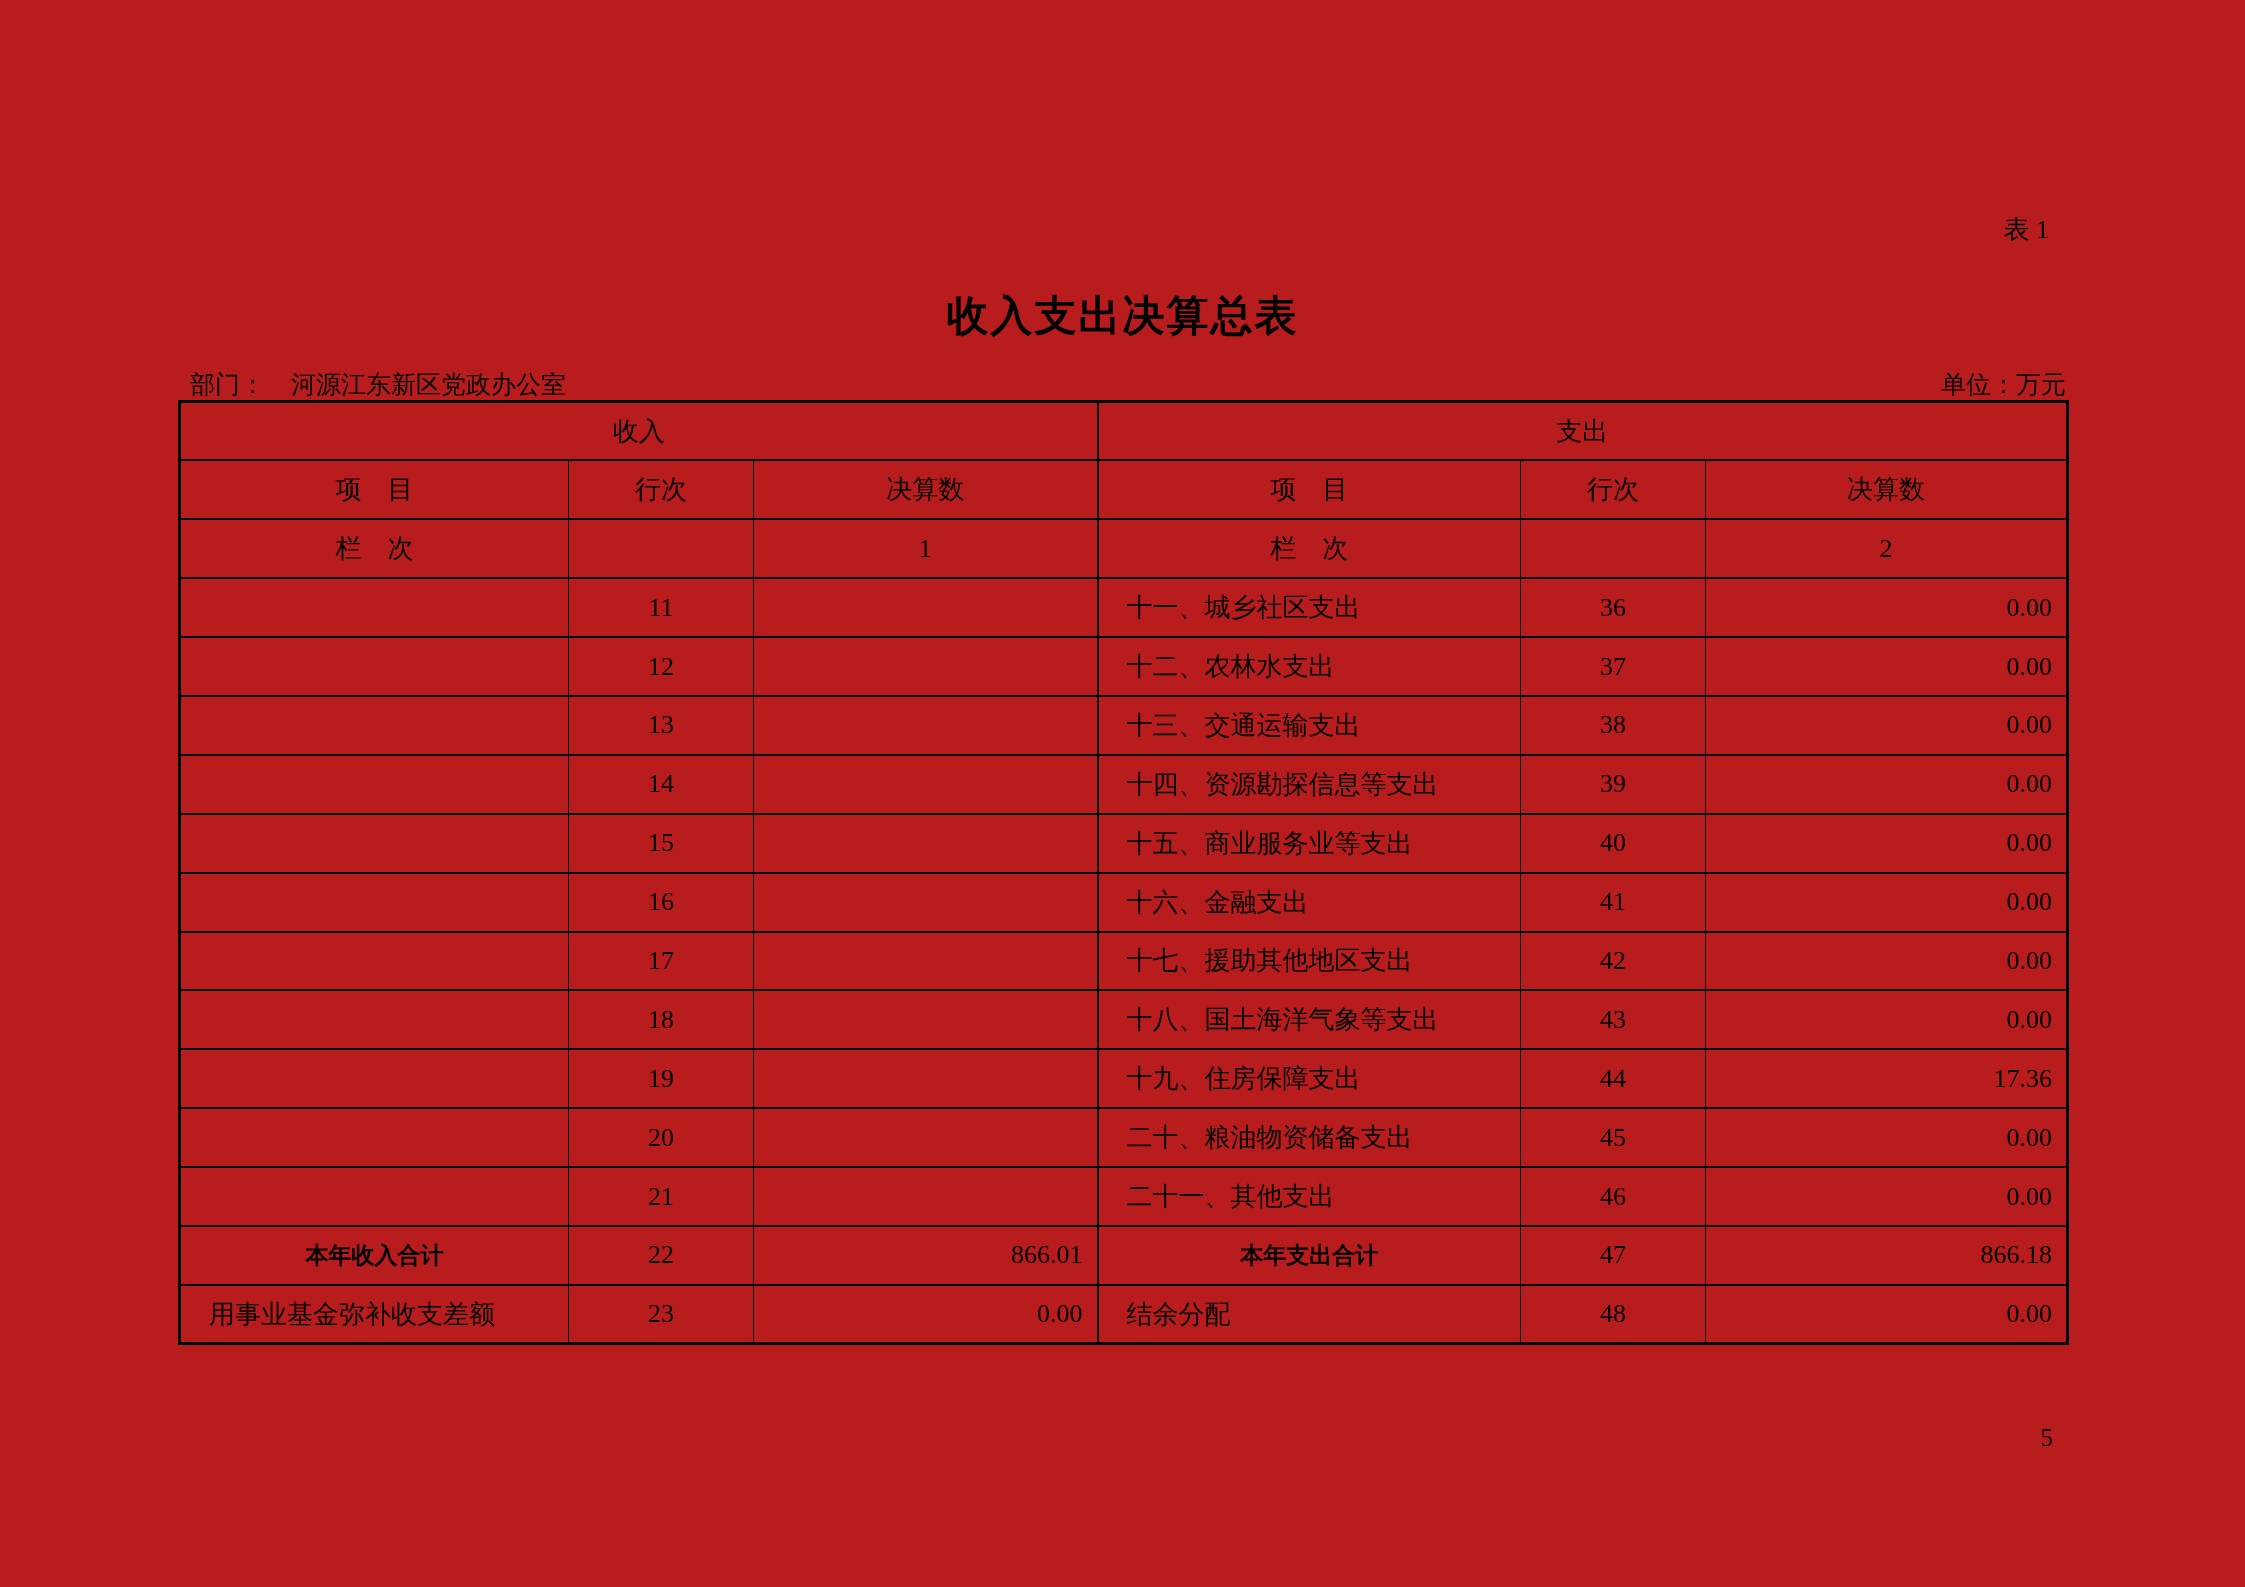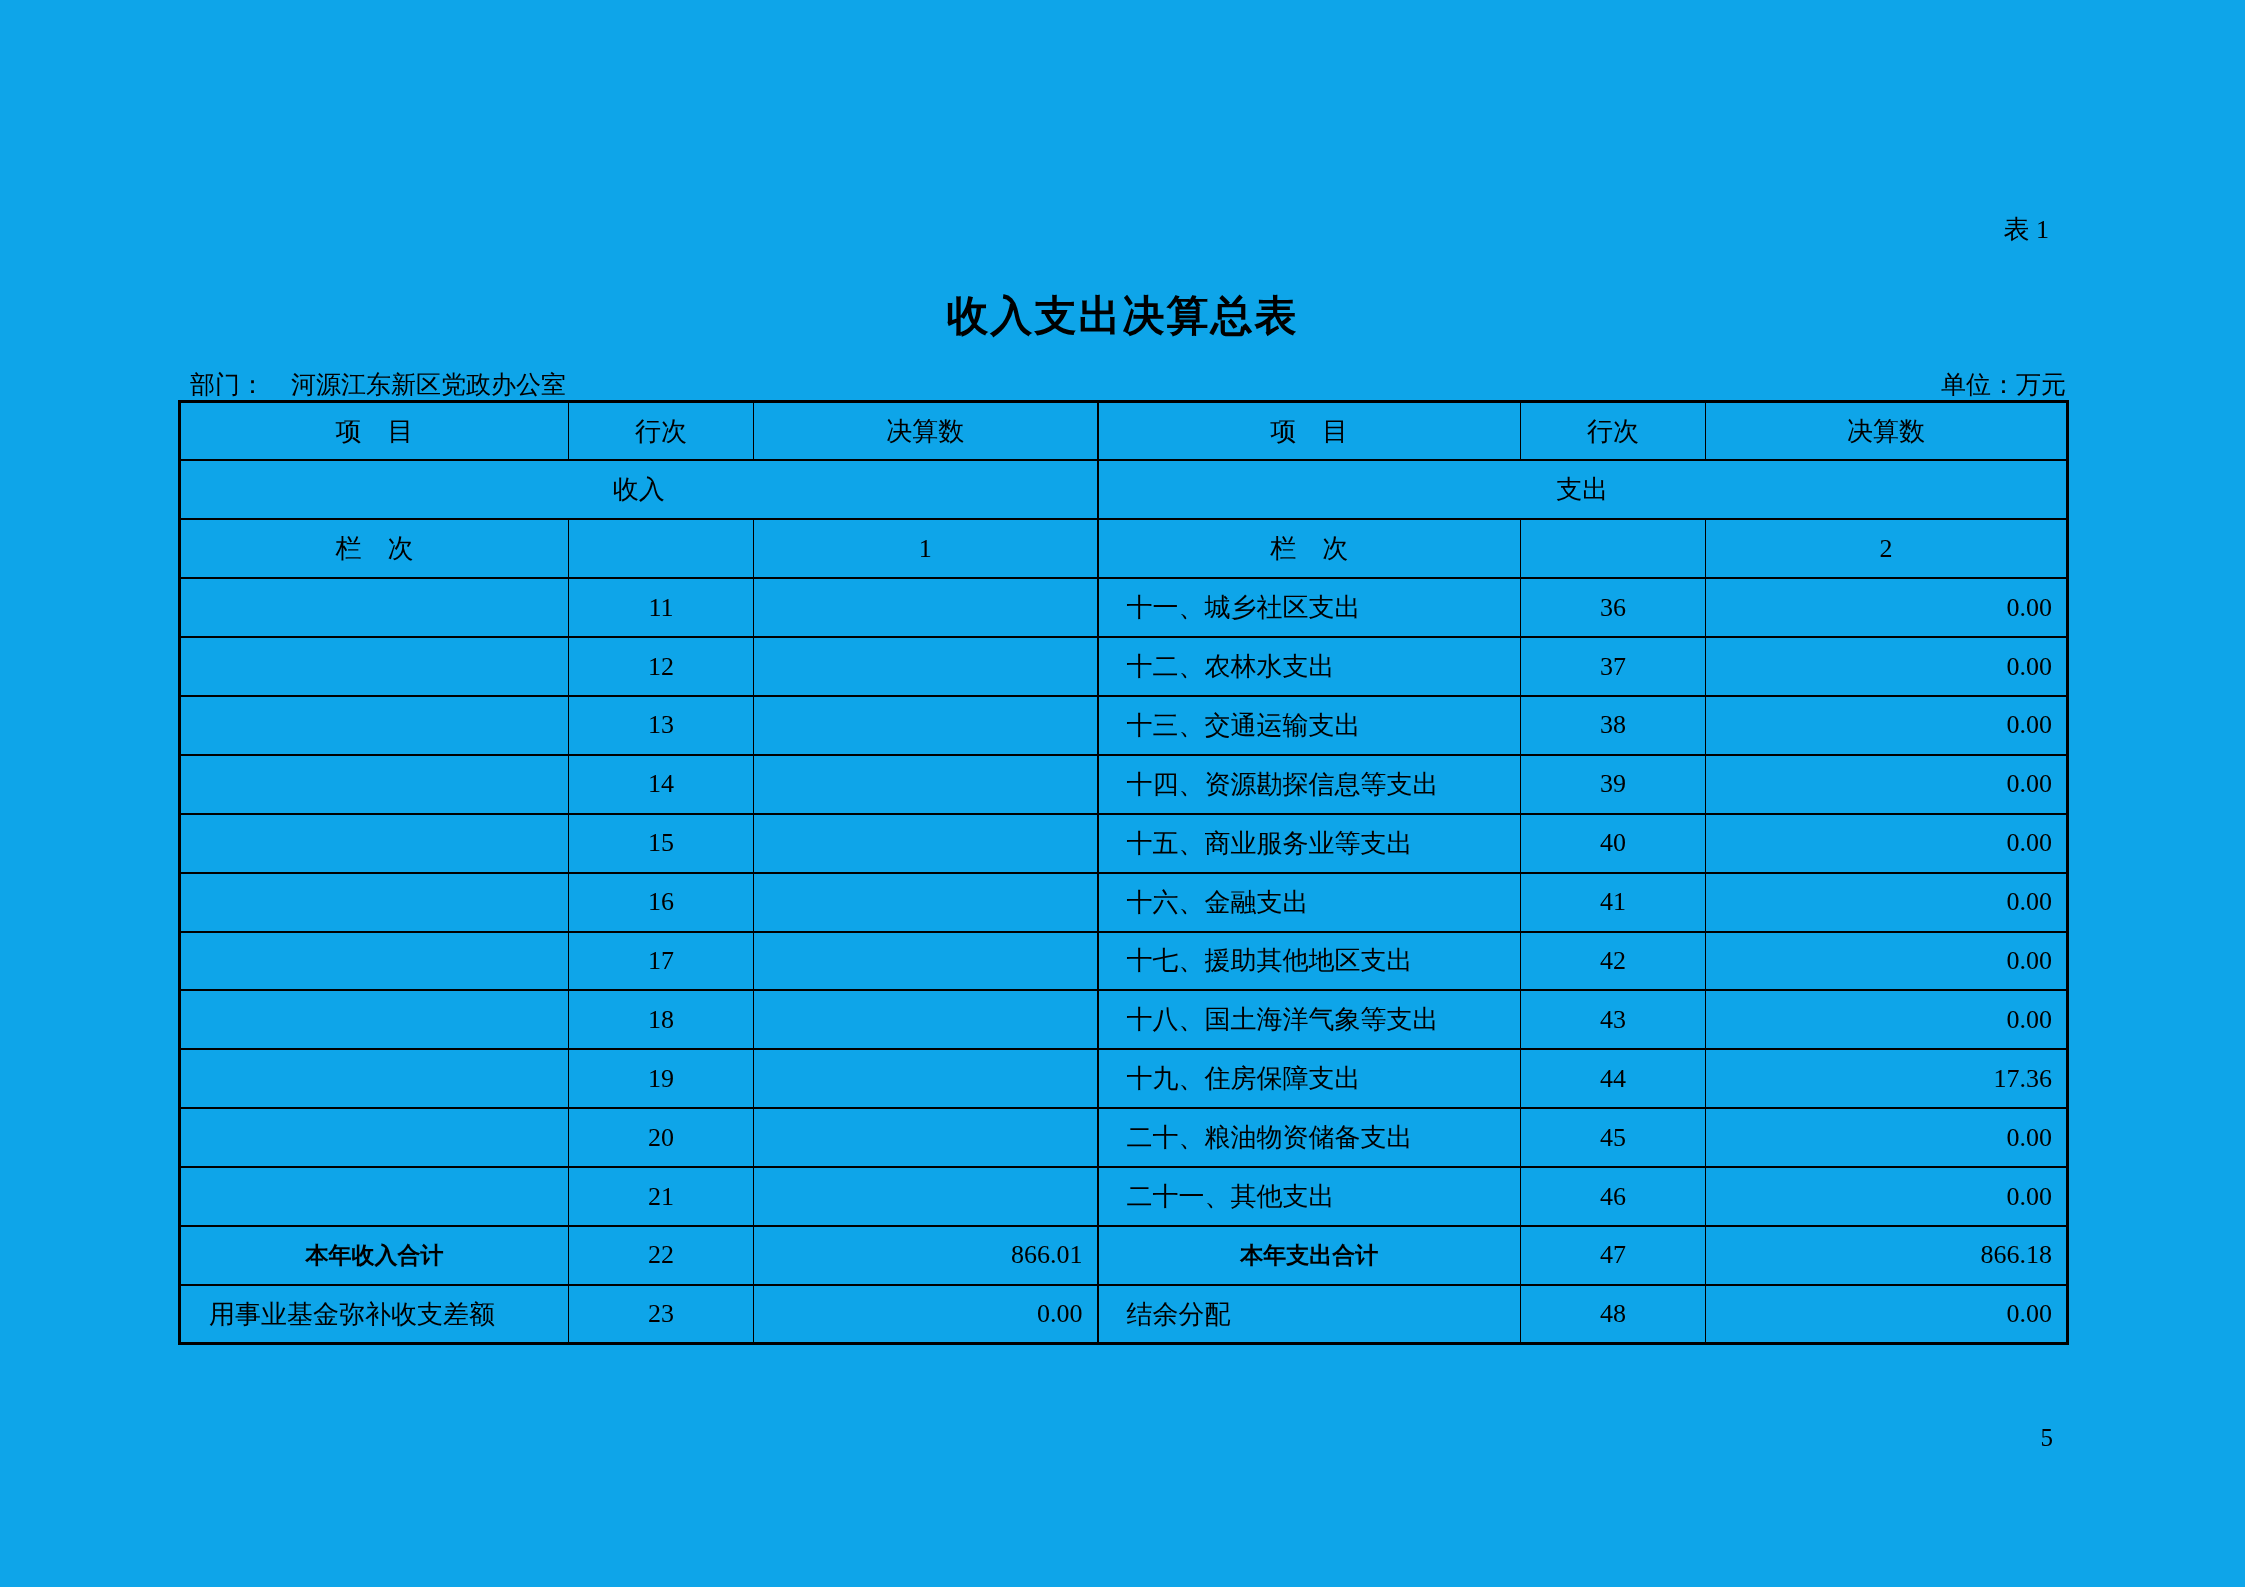--- a/index.html
+++ b/index.html
@@ -9,21 +9,21 @@
     width: 2245px;
     height: 1587px;
     position: relative;
     font-family: "Liberation Serif", "DejaVu Serif", serif;
     color: #000;
   }
   .page {
     position: absolute;
     left: 0; top: 0;
     width: 2245px; height: 1587px;
-    background: #0ea5e9;
+    background: #b91c1c;
     overflow: hidden;
   }
   .corner-tag {
     position: absolute;
     top: 212px;
     right: 196px;
     font-size: 26px;
   }
   .doc-title {
     position: absolute;
@@ -101,32 +101,32 @@
     <colgroup>
       <col style="width:389px">
       <col style="width:185px">
       <col style="width:344px">
       <col style="width:423px">
       <col style="width:185px">
       <col style="width:362px">
     </colgroup>
     <tbody>
       <tr>
+        <td class="head" colspan="3">收入</td>
+        <td class="head mid" colspan="3">支出</td>
+      </tr>
+      <tr>
         <td class="head">项　目</td>
         <td class="head">行次</td>
         <td class="head">决算数</td>
         <td class="head mid">项　目</td>
         <td class="head">行次</td>
         <td class="head">决算数</td>
       </tr>
       <tr>
-        <td class="head" colspan="3">收入</td>
-        <td class="head mid" colspan="3">支出</td>
-      </tr>
-      <tr>
         <td class="head">栏　次</td>
         <td class="head"></td>
         <td class="head">1</td>
         <td class="head mid">栏　次</td>
         <td class="head"></td>
         <td class="head">2</td>
       </tr>
       <tr>
           <td class="item"></td>
           <td class="line">11</td>

